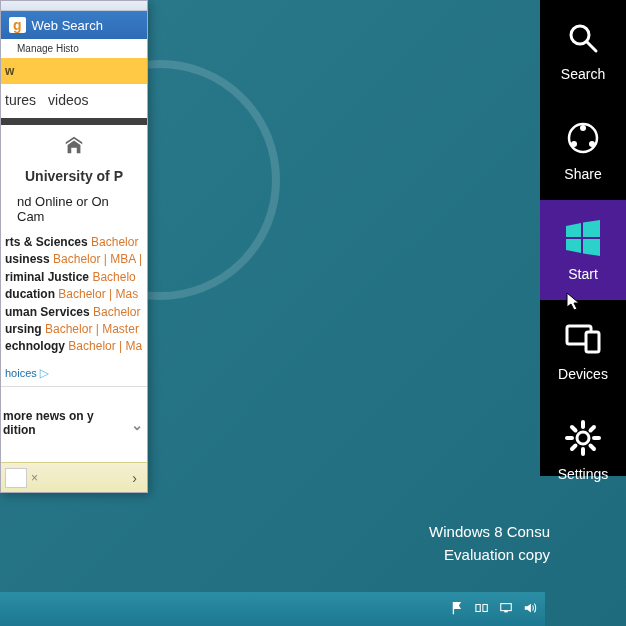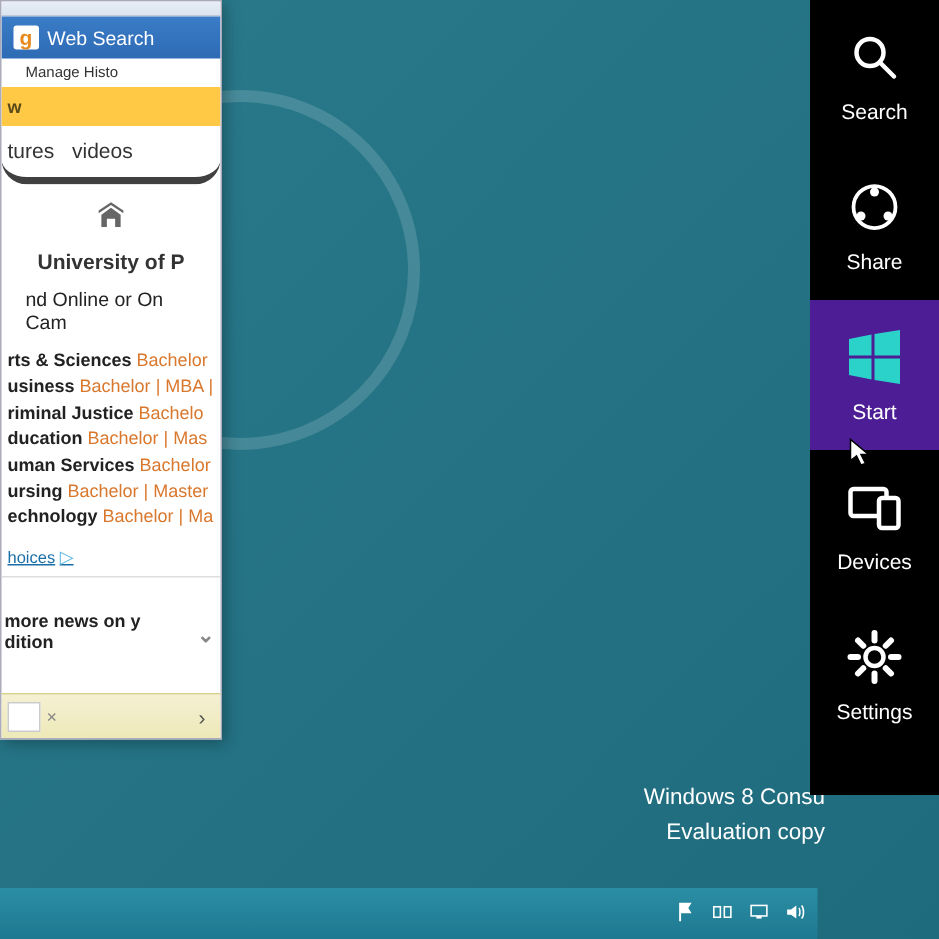--- a/index.html
+++ b/index.html
@@ -31,50 +31,50 @@
   border-bottom: 1px solid #c0c8d8;
 }
 .search-tab {
   background: linear-gradient(#3a7cc7,#2e6bb5);
   color: #fff; padding: 6px 8px; font-size: 13px;
   display: flex; align-items: center; gap: 6px;
 }
 .search-g { background:#fff; color:#e78b1f; font-weight:bold; padding:0 4px; border-radius:2px; font-size:14px; }
 .manage { padding: 4px 16px; font-size: 10px; color: #333; }
 .ow-bar { background:#ffc845; padding:6px 4px; font-size:12px; font-weight:600; color:#5a4a1a; }
-.nav-tabs { padding: 8px 4px 10px; border-bottom:5px solid #404040; font-size:14px; color:#333;border-radius:17px; }
+.nav-tabs { padding: 8px 4px 10px; border-bottom:7px solid #404040; font-size:14px; color:#333; }
 .nav-tabs span { margin-right: 8px; }
 .uni { display:flex; align-items:center; gap:6px; padding:10px 4px 4px;flex-direction:column; }
 .uni-logo { font-size:18px; color:#555; }
 .uni-name { font-size:14px; font-weight:600; color:#333; }
 .online-txt { padding:6px 16px; font-size:13px; color:#222; }
 .programs { padding: 4px; font-size: 12px; line-height: 1.45; }
 .programs .row { white-space: nowrap; overflow: hidden; }
 .programs .cat { font-weight:700; color:#222; }
 .programs .deg { color:#d9782d; }
 .programs .sep { color:#d9782d; }
-.adchoices { padding:6px 4px; font-size:11px; color:#1a6ea8; display:flex; align-items:flex-end; gap:3px;text-decoration:underline; }
+.adchoices { padding:6px 4px; font-size:11px; color:#1a6ea8; display:flex; align-items:center; gap:3px; }
 .adchoices .tri { color:#59b6e2; font-size:12px; }
 .news-box { margin:0; border-top:1px solid #ddd; padding:4px 2px; font-size:12px; font-weight:700; color:#222; position:relative; }
 .news-scroll { position:absolute; right:4px; top:50%; transform:translateY(-50%); font-size:14px; color:#888; }
 .bottom-bar { position:absolute; bottom:0; left:0; right:0; height:30px; background:linear-gradient(#f4f0d2,#eee9b8); border-top:1px solid #d7d08a; display:flex; align-items:center; }
 .bottom-bar .blank { width:22px; height:20px; background:#fff; border:1px solid #ccc; margin-left:4px; }
 .bottom-bar .x { margin-left:4px; color:#888; font-size:12px; }
 .bottom-bar .arrow { margin-left:auto; margin-right:10px; font-size:14px; color:#555; }
 
 
 .watermark { position:absolute; right:76px; bottom:60px; color:#fff; font-size:15px; text-align:right; line-height:1.5; }
 
 
 .taskbar { position:absolute; bottom:0; left:0; width:545px; height:34px; background:linear-gradient(#2b8ea4,#1d7890); }
 .tray { position:absolute; right:8px; bottom:0; height:34px; display:flex; align-items:center; gap:10px; }
 .tray span { color:#fff; font-size:13px; }
 
 
-.charms { position:absolute; top:0; right:0; width:86px; height:530px; background:#000; color:#fff; display:flex; flex-direction:column; }
+.charms { position:absolute; top:0; right:0; width:86px; height:476px; background:#000; color:#fff; display:flex; flex-direction:column; }
 .charm { flex:0 0 100px; display:flex; flex-direction:column; align-items:center; justify-content:center; gap:8px; cursor:default; }
 .charm.active { background:#4c1d95; }
 .charm-label { font-size:14px; font-weight:400; }
 .charm-icon { width:40px; height:40px; display:flex; align-items:center; justify-content:center; }
 
 
 .cursor { position:absolute; top:292px; right:44px; pointer-events:none; }
 </style>
 </head>
 <body>

